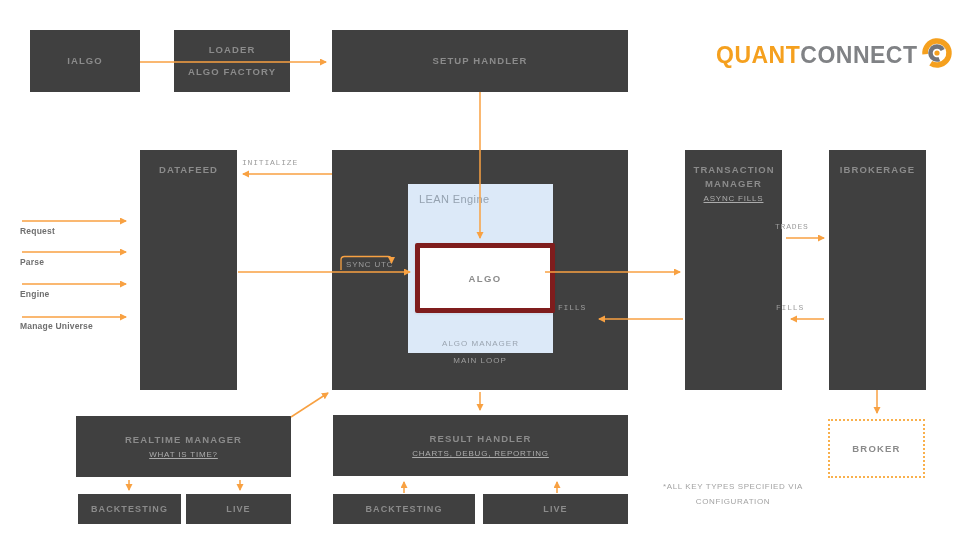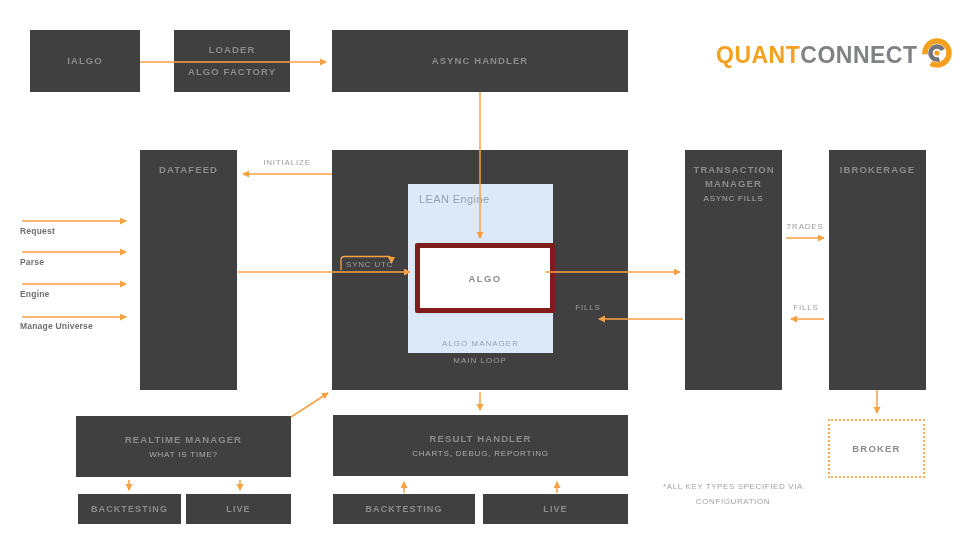--- a/index.html
+++ b/index.html
@@ -7,21 +7,21 @@
     position:relative;width:960px;height:540px;background:#ffffff;overflow:hidden;
     font-family:"Liberation Sans", sans-serif;
   }
   .box{
     position:absolute;background:#404040;color:#8B8B8B;
     font-weight:bold;font-size:9.5px;letter-spacing:1.1px;
     display:flex;flex-direction:column;align-items:center;justify-content:center;
     text-align:center;box-sizing:border-box;z-index:1;line-height:14px;
   }
   .box--top{justify-content:flex-start;padding-top:13px;}
-  .box .sub{font-weight:normal;font-size:8px;color:#ACACAC;letter-spacing:0.8px;margin-top:2px;line-height:11px;}
+  .box .sub{font-weight:normal;font-size:8px;color:#ACACAC;letter-spacing:0.8px;margin-top:2px;line-height:11px;text-decoration:underline;}
   .bluebox{
     position:absolute;left:408px;top:184px;width:145px;height:169px;
     background:#DCE9F8;z-index:2;box-sizing:border-box;
   }
   .lean-label{position:absolute;left:11px;top:9px;font-size:11px;color:#95A2B0;letter-spacing:0.4px;}
   .algo-manager-label{position:absolute;left:0;right:0;bottom:5px;text-align:center;font-size:8px;color:#9AA4B0;letter-spacing:1px;}
   .algobox{
     position:absolute;left:415px;top:243px;width:130px;height:60px;
     background:#ffffff;border:5px solid #7f1d1d;border-radius:2px;
     box-shadow:0 1px 3px rgba(0,0,0,0.07);z-index:3;
@@ -29,21 +29,21 @@
     font-weight:bold;font-size:9.5px;color:#8B8B8B;letter-spacing:1.4px;
   }
   .mainloop-label{position:absolute;left:332px;top:356px;width:296px;text-align:center;font-size:8px;color:#9D9D9D;letter-spacing:1px;z-index:4;}
   .brokerbox{
     position:absolute;left:828px;top:419px;width:97px;height:59px;
     background:#ffffff;border:2px dotted #F9B04C;box-sizing:border-box;
     display:flex;align-items:center;justify-content:center;
     font-weight:bold;font-size:9.5px;color:#8B8B8B;letter-spacing:1.2px;z-index:1;
   }
   .arrow-label{position:absolute;font-size:8px;color:#9D9D9D;letter-spacing:0.8px;z-index:6;}
-  .arrow-label--c{text-align:center;}
+  .arrow-label--c{font-family:Liberation Mono, monospace;}
   .input-label{position:absolute;left:20px;font-size:8.5px;font-weight:bold;color:#6F6F6F;letter-spacing:0.2px;z-index:6;}
   .note{position:absolute;left:648px;top:434px;width:170px;text-align:center;font-size:8px;color:#A3A3A3;letter-spacing:0.6px;line-height:15px;z-index:6;margin-top:45px;}
   .logo{position:absolute;left:716px;top:36px;display:flex;align-items:flex-end;z-index:5;}
   .logo-text{font-weight:bold;font-size:23px;letter-spacing:0.5px;line-height:34px;}
   .logo-quant{color:#F5A01E;}
   .logo-connect{color:#808285;}
   .logo-icon{margin-left:2px;margin-bottom:2px;}
   #arrows{position:absolute;left:0;top:0;width:960px;height:540px;z-index:10;pointer-events:none;}
 </style>
 </head>
@@ -54,21 +54,21 @@
   <div class="box" style="left:30px;top:30px;width:110px;height:62px;">
     <span>IALGO</span>
   </div>
 
   <div class="box" style="left:174px;top:30px;width:116px;height:62px;justify-content:space-evenly;padding:4px 0;">
     <span>LOADER</span>
     <span>ALGO FACTORY</span>
   </div>
 
   <div class="box" style="left:332px;top:30px;width:296px;height:62px;">
-    <span>ASYNC HANDLER</span>
+    <span>SETUP HANDLER</span>
   </div>
 
   <div class="logo">
     <span class="logo-text logo-quant">QUANT</span>
       <span class="logo-text logo-connect">CONNECT</span>
     <svg class="logo-icon" width="34" height="34" viewBox="0 0 34 34">
       <circle cx="17" cy="17" r="12" fill="none" stroke="#F5A01E" stroke-width="5.5" stroke-dasharray="64 11.4" transform="rotate(174 17 17)"></circle>
       <circle cx="17" cy="17" r="6.5" fill="none" stroke="#73757A" stroke-width="4.5" stroke-dasharray="29 11.84" transform="rotate(69 17 17)"></circle>
       <circle cx="17" cy="17" r="2.6" fill="#F5A01E"></circle>
     </svg>

